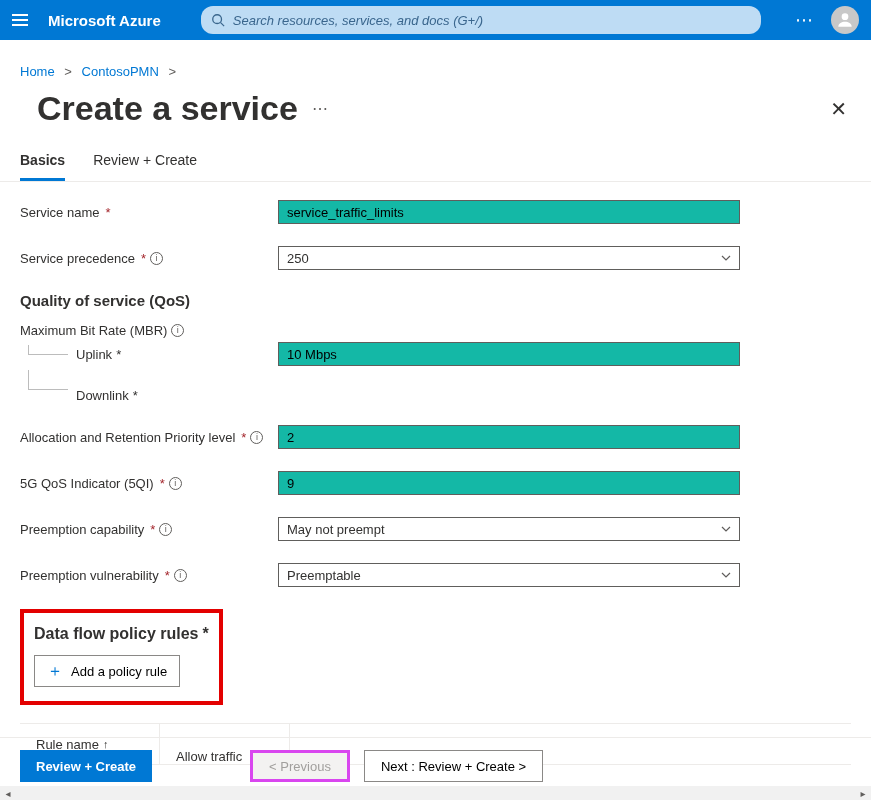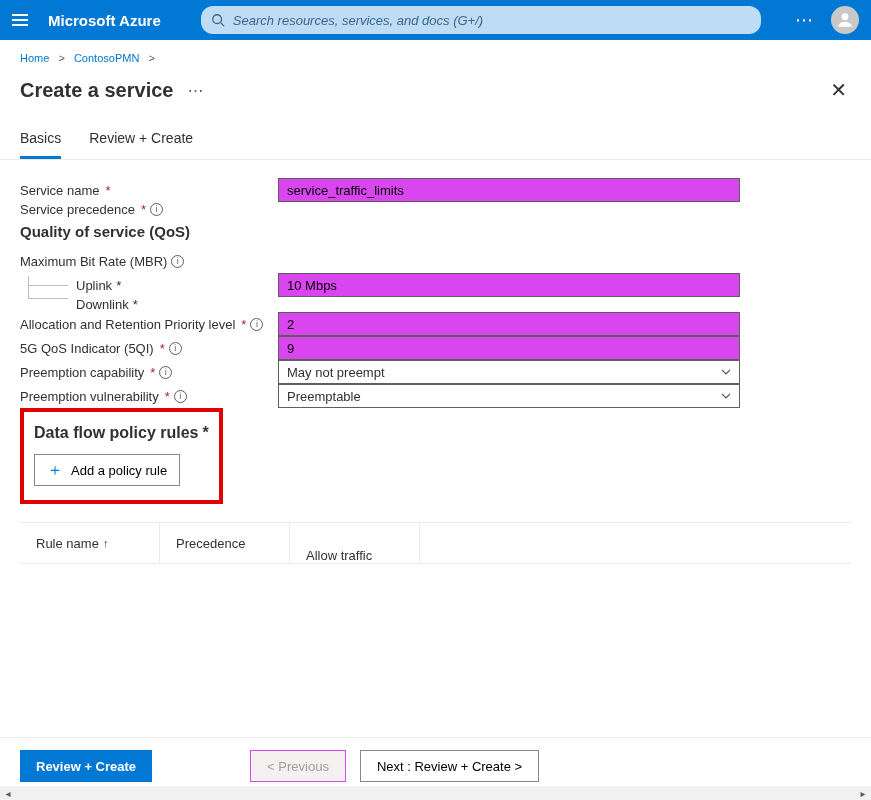--- a/index.html
+++ b/index.html
@@ -11,40 +11,40 @@
   .brand { font-weight:600; font-size:15px; margin-right:40px; white-space:nowrap;}
   .searchbox { flex:0 0 560px; background:#bedcf4; border-radius:12px; height:28px; display:flex; align-items:center; padding:0 10px; color:#13416f;}
   .searchbox svg { width:14px; height:14px; margin-right:8px; }
   .searchbox input { background:transparent; border:none; outline:none; font-size:13px; flex:1; color:#13416f; font-style: italic;}
   .searchbox input::placeholder{color:#3a668d; font-style: italic;}
   .topbar-spacer{flex:1;}
   .more-dots{color:#fff;font-size:18px;letter-spacing:2px;margin-right:16px;cursor:pointer;}
   .avatar{width:28px;height:28px;border-radius:50%;background:#c8c8c8;display:flex;align-items:center;justify-content:center;}
   .avatar svg{width:20px;height:20px;fill:#8a8a8a;}
   
-  .breadcrumb{padding:12px 20px 4px;font-size:11px;color:#0078d4;}
+  .breadcrumb{padding:12px 20px 4px;font-size:13px;color:#0078d4;margin-top:12px;}
   .breadcrumb a{color:#0078d4;text-decoration:none;}
   .breadcrumb .sep{color:#605e5c;margin:0 6px;}
   
   .page-head{display:flex;align-items:center;justify-content:space-between;padding:6px 20px 16px;}
-  .page-title{font-size:20px;font-weight:600;}
+  .page-title{font-size:34px;font-weight:600;margin-left:17px;}
   .page-title-wrap{display:flex;align-items:center;gap:14px;}
   .ellipsis-btn{font-size:16px;color:#605e5c;cursor:pointer;letter-spacing:2px;}
   .close-btn{font-size:20px;color:#323130;cursor:pointer;padding:4px;}
   
   .tabs{display:flex;gap:28px;border-bottom:1px solid #edebe9;padding:0 20px;}
   .tab{padding:8px 0 10px;font-size:14px;color:#323130;cursor:pointer;border-bottom:2px solid transparent;}
-  .tab.active{border-bottom:3px solid #0078d4;font-weight:400;color:#323130;}
+  .tab.active{border-bottom:3px solid #0078d4;font-weight:700;color:#323130;}
   
   .form-area{padding:18px 20px 0;}
-  .form-row{display:flex;align-items:center;margin-bottom:0;}
+  .form-row{display:flex;align-items:center;margin-bottom:22px;}
   .form-row .label{width:258px;display:flex;align-items:center;gap:4px;}
   .form-row .label .req{color:#a4262c;margin-left:2px;}
   .info-icon{width:13px;height:13px;border:1px solid #605e5c;border-radius:50%;display:inline-flex;align-items:center;justify-content:center;font-size:9px;color:#605e5c;line-height:1;}
-  .field-input{flex:0 0 462px;height:24px;border:1px solid #605e5c;padding:2px 8px;font-size:13px;background:#d946ef;}
+  .field-input{flex:0 0 462px;height:24px;border:1px solid #605e5c;padding:2px 8px;font-size:13px;background:#14b8a6;}
   .field-select{flex:0 0 462px;height:24px;border:1px solid #605e5c;background:#fff;display:flex;align-items:center;justify-content:space-between;padding:2px 8px;font-size:13px;cursor:pointer;}
   .chev{width:10px;height:10px;}
   .section-h{font-weight:700;font-size:15px;margin:6px 0 14px;}
   .tree-indent{width:258px;display:flex;align-items:flex-start;}
   .tree-indent .tree-lines{width:40px;height:20px;border-left:1px solid #bcbcbc;border-bottom:1px solid #bcbcbc;margin-right:8px;margin-left:8px;margin-top:-18px;margin-bottom:0;}
   .tree-lines.first{margin-top:-2px;height:10px;}
   .tree-label{display:flex;align-items:center;gap:4px;}
   
   .highlight-box{border:4px solid #e30000;padding:12px 10px 14px;display:inline-block;}
   .dfpr-title{font-weight:600;font-size:16px;display:flex;align-items:center;gap:4px;margin-bottom:12px;}
@@ -53,21 +53,21 @@
   
   .table-head{display:flex;border-top:1px solid #edebe9;border-bottom:1px solid #edebe9;margin-top:18px;height:42px;align-items:center;}
   .th{padding:0 16px;font-size:13px;color:#323130;border-right:1px solid #edebe9;height:100%;display:flex;align-items:center;gap:4px;}
   .th:last-child{border-right:none; flex:1;}
   .th1{width:140px;}
   .th2{width:130px;}
   .th3{width:130px;align-items:flex-end;}
   
   .footer{position:absolute;bottom:18px;left:0;right:0;border-top:1px solid #edebe9;padding:12px 20px 0;display:flex;align-items:center;gap:14px;}
   .btn-primary{background:#0078d4;color:#fff;border:none;height:32px;padding:0 16px;font-size:13px;font-weight:600;cursor:pointer;}
-  .btn-secondary{background:#f3f2f1;color:#a19f9d;border:1px solid #d946ef;height:32px;padding:0 16px;font-size:13px;cursor:not-allowed;}
+  .btn-secondary{background:#f3f2f1;color:#a19f9d;border:3px solid #d946ef;height:32px;padding:0 16px;font-size:13px;cursor:not-allowed;}
   .btn-outline{background:#fff;border:1px solid #8a8886;height:32px;padding:0 16px;font-size:13px;cursor:pointer;}
   .footer-spacer{width:70px;}
   
   .hscroll{position:absolute;bottom:0;left:0;right:0;height:14px;background:#f1f1f1;display:flex;align-items:center;justify-content:space-between;padding:0 2px;}
   .hscroll .arrow{width:12px;height:12px;display:flex;align-items:center;justify-content:center;color:#605e5c;font-size:10px;}
   .sort-arrow{font-size:11px;}
 </style>
 </head>
 <body>
 
@@ -124,20 +124,26 @@
     </div>
     <input class="field-input" value="service_traffic_limits" style="">
   </div>
 
   <div class="form-row">
     <div class="label">
       <span>Service precedence</span>
       <span class="req">*</span>
       <span class="info-icon">i</span>
     </div>
+    <div class="field-select">
+      <span>250</span>
+      <svg class="chev" viewBox="0 0 10 10">
+          <path d="M1 3l4 4 4-4" fill="none" stroke="#605e5c" stroke-width="1.2"></path>
+        </svg>
+    </div>
   </div>
 
   <div class="section-h">Quality of service (QoS)</div>
 
   <div class="form-row" style="margin-bottom:4px;">
     <div class="label">
       <span>Maximum Bit Rate (MBR)</span>
       <span class="info-icon">i</span>
     </div>
   </div>
@@ -220,23 +226,20 @@
       <span>Add a policy rule</span>
     </button>
   </div>
 
   
   <div class="table-head">
     <div class="th th1">
       <span>Rule name</span>
       <span class="sort-arrow">↑</span>
     </div>
-    <div class="th th2">
-      <span>Precedence</span>
-    </div>
     <div class="th th3">
       <span>Allow traffic</span>
     </div>
     <div class="th"></div>
   </div>
 
 </div>
 
 <div class="footer">
   <button class="btn-primary">Review + Create</button>

